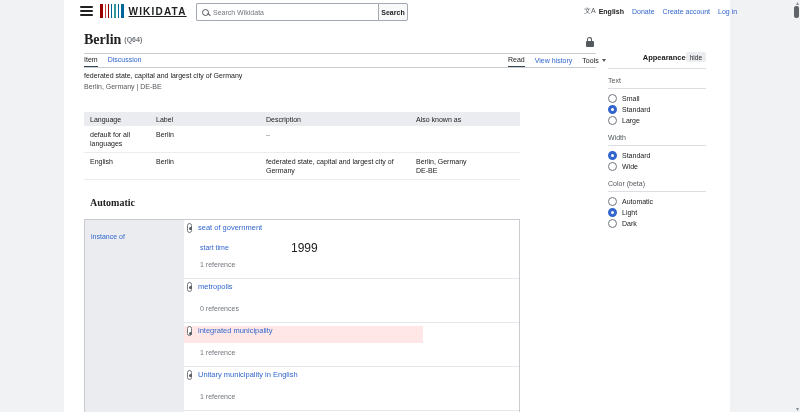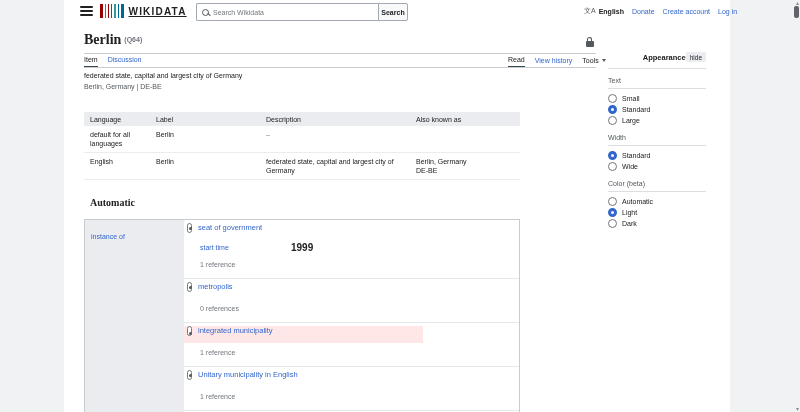--- a/index.html
+++ b/index.html
@@ -60,21 +60,21 @@
   .statement { border-bottom:1px solid #e6e8ec; padding:3px 0 6px 0; }
   .statement:last-child { border-bottom:none; }
   .value-row { height:17px; display:flex; align-items:flex-start; padding-left:3px; }
   .value-row.deprecated { background:#fee7e6; width:239px; }
   .rank { display:inline-block; width:5px; height:10px; border:1px solid #72777d; border-radius:2.5px; position:relative; margin-right:6px; flex:none; background:#fff; cursor:pointer; }
   .rank::after { content:""; position:absolute; left:1px; top:3px; width:3px; height:3px; background:#54595d; border-radius:50%; }
   .rank.deprecated::after { top:auto; bottom:0.5px; }
   .value-link { font-size:7.5px; }
   .qualifier-row { height:15px; display:flex; align-items:center; padding-left:16px; font-size:7px; }
   .q-prop { display:inline-block; width:91px; }
-  .q-val { color:#202122; font-size:10px;font-weight:bold; }
+  .q-val { color:#202122; font-size:12px; }
   .ref-row { height:15px; display:flex; align-items:center; padding-left:16px; margin-top:2px; font-size:7px; color:#72777d; cursor:pointer; }
 
   
   .appearance { position:absolute; left:544px; top:52px; width:98px; font-size:7px; }
   .ap-head { display:flex; justify-content:flex-end; align-items:center; padding-bottom:6px; border-bottom:1px solid #dcdee3; }
   .ap-title { font-size:7.5px; font-weight:bold; }
   .hide-btn { background:#eaecf0; border:none; border-radius:2px; font-size:6.5px; color:#202122; padding:1.5px 4px; cursor:pointer; font-family:"Liberation Sans", sans-serif; }
   .ap-section { margin-top:8px; }
   .ap-label { color:#54595d; padding-bottom:4px; border-bottom:1px solid #dcdee3; margin-bottom:4px; }
   .ap-option { height:11px; display:flex; align-items:center; gap:5px; cursor:pointer; }

